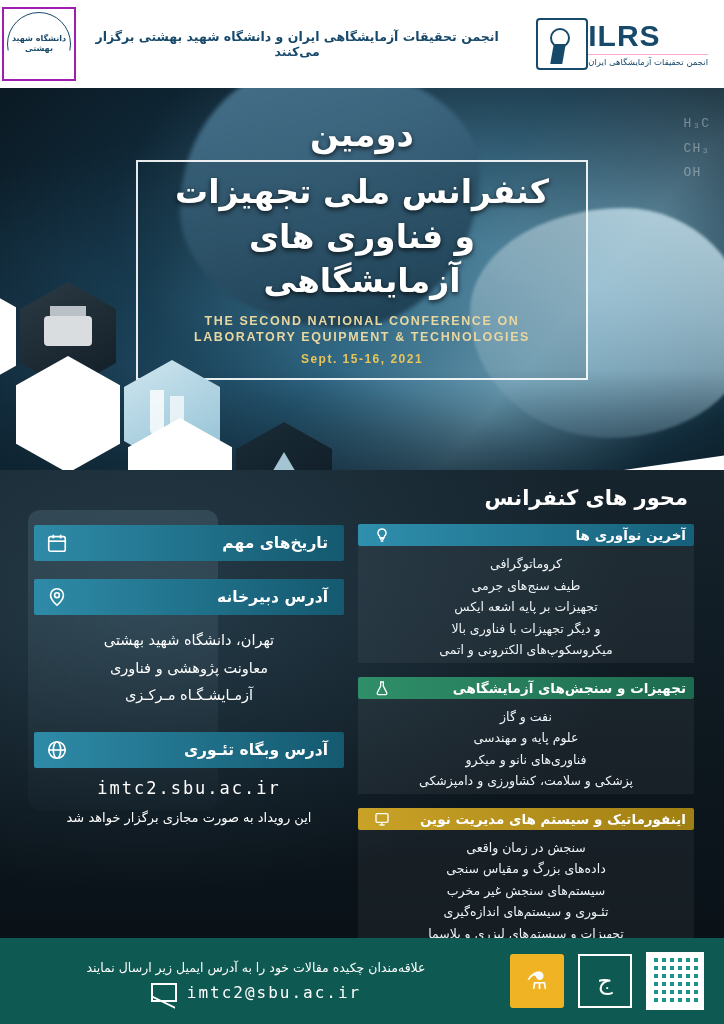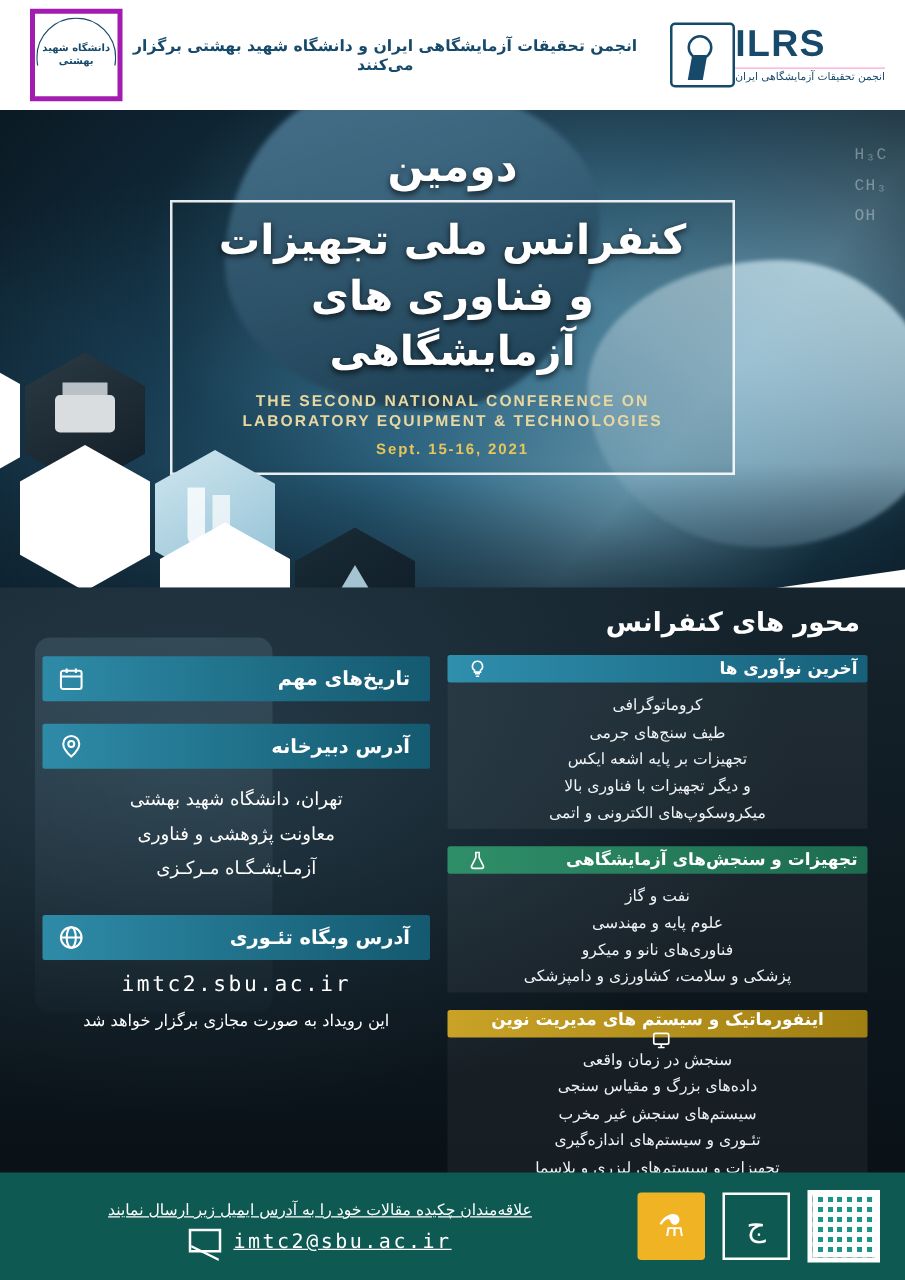--- a/index.html
+++ b/index.html
@@ -67,22 +67,22 @@
     flex: 1;
     text-align: center;
     font-size: 12.5px;
     color: #17496b;
     direction: rtl;
     font-weight: bold;
     padding: 0 8px;
   }
   .sbu-logo {
     width: 74px; height: 74px;
-    border: 4px solid #a21caf;
-    margin-left: 24px;
+    border: 2px solid #a21caf;
+    margin-left: 2px;
     display: flex; align-items: center; justify-content: center;
     position: relative;
     overflow: hidden;
   }
   .sbu-inner {
     font-size: 8px; color: #17496b; text-align: center;
     direction: rtl; line-height: 1.25; font-weight: bold;
   }
   .sbu-arc {
     position: absolute; top: 3px; left: 50%;
@@ -320,21 +320,21 @@
     text-align: right; margin: 16px 6px 14px 0;
   }
   .topic-block { margin-bottom: 14px; }
   .topic-head {
     display: flex; align-items: center;
     height: 22px; padding: 0 8px;
     border-radius: 2px;
   }
   .topic-head.blue   { background: linear-gradient(270deg, #16607a, #2f8fad); }
   .topic-head.green  { background: linear-gradient(270deg, #1d6b4f, #2f8f69); }
-  .topic-head.gold   { background: linear-gradient(270deg, #a07f12, #c9a227); flex-direction: column; }
+  .topic-head.gold   { background: linear-gradient(270deg, #a07f12, #c9a227); }
   .topic-head-icon {
     width: 20px; height: 20px; margin-left: 6px;
     display: flex; align-items: center; justify-content: center;
     color: #fff;
   }
   .topic-head-title {
     flex: 1; color: #ffffff; font-size: 13.5px; font-weight: bold;
     text-align: right;
   }
   .topic-list {
@@ -370,21 +370,20 @@
   }
   .f-logo2 {
     width: 54px; height: 54px; margin-left: 14px;
     background: #f0b323; color: #ffffff; border-radius: 3px;
     display: flex; align-items: center; justify-content: center;
     font-size: 24px;
   }
   .f-right {
     flex: 1; direction: rtl; text-align: center; color: #ffffff;
     padding-left: 16px;
-    text-decoration: underline;
   }
   .f-note { font-size: 12.5px; margin-bottom: 8px; }
   .f-mail {
     display: flex; align-items: center; justify-content: center; gap: 10px;
     direction: ltr;
   }
   .f-mail-icon {
     width: 26px; height: 19px; border: 2px solid #ffffff; position: relative;
   }
   .f-mail-icon:after {

